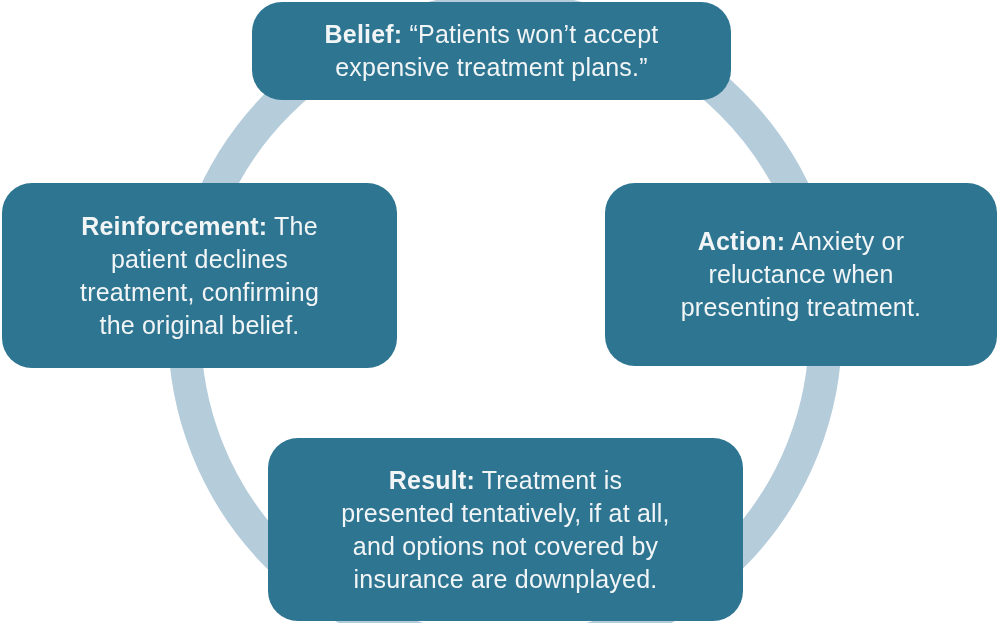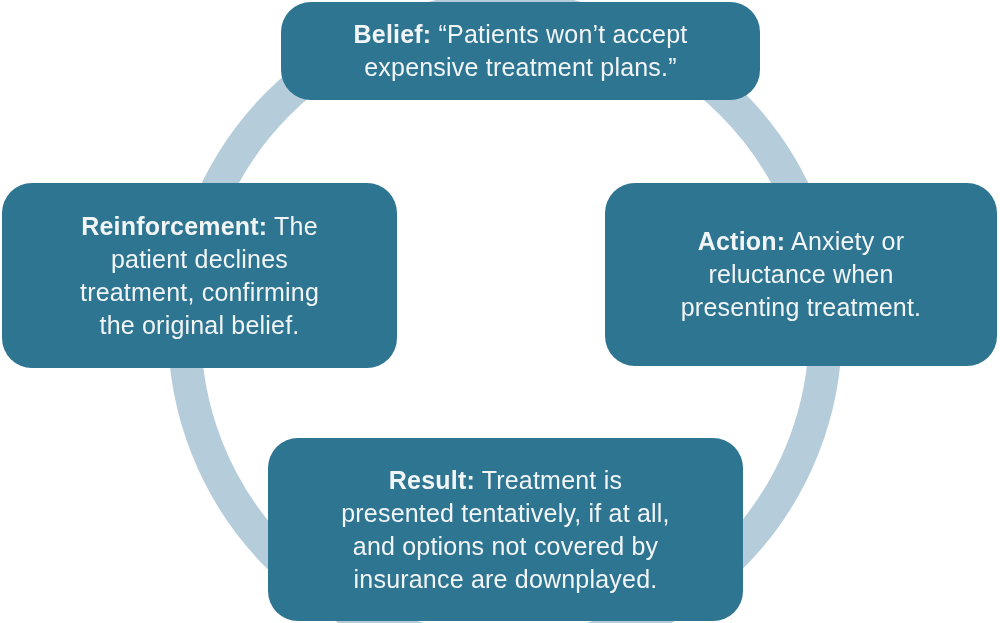--- a/index.html
+++ b/index.html
@@ -33,21 +33,21 @@
     border-radius: 30px;
     display: flex;
     align-items: center;
     justify-content: center;
     text-align: center;
     font-size: 25px;
     line-height: 33px;
     letter-spacing: 0.2px;
   }
   .box-label { font-weight: bold; }
-  .box-top    { left: 281px; top: 2px;   width: 479px; height: 98px;  padding: 0 28px; }
+  .box-top    { left: 252px; top: 2px;   width: 479px; height: 98px;  padding: 0 28px; }
   .box-right  { left: 605px; top: 183px; width: 392px; height: 183px; padding: 0 36px; }
   .box-bottom { left: 268px; top: 438px; width: 475px; height: 183px; padding: 0 18px; }
   .box-left   { left: 2px;   top: 183px; width: 395px; height: 185px; padding: 0 18px; }
 </style>
 </head>
 <body>
 
 <div class="canvas" style="background: rgb(255, 255, 255);">
 
   <div class="ring" style="border-color: rgb(181, 204, 219);"></div>

